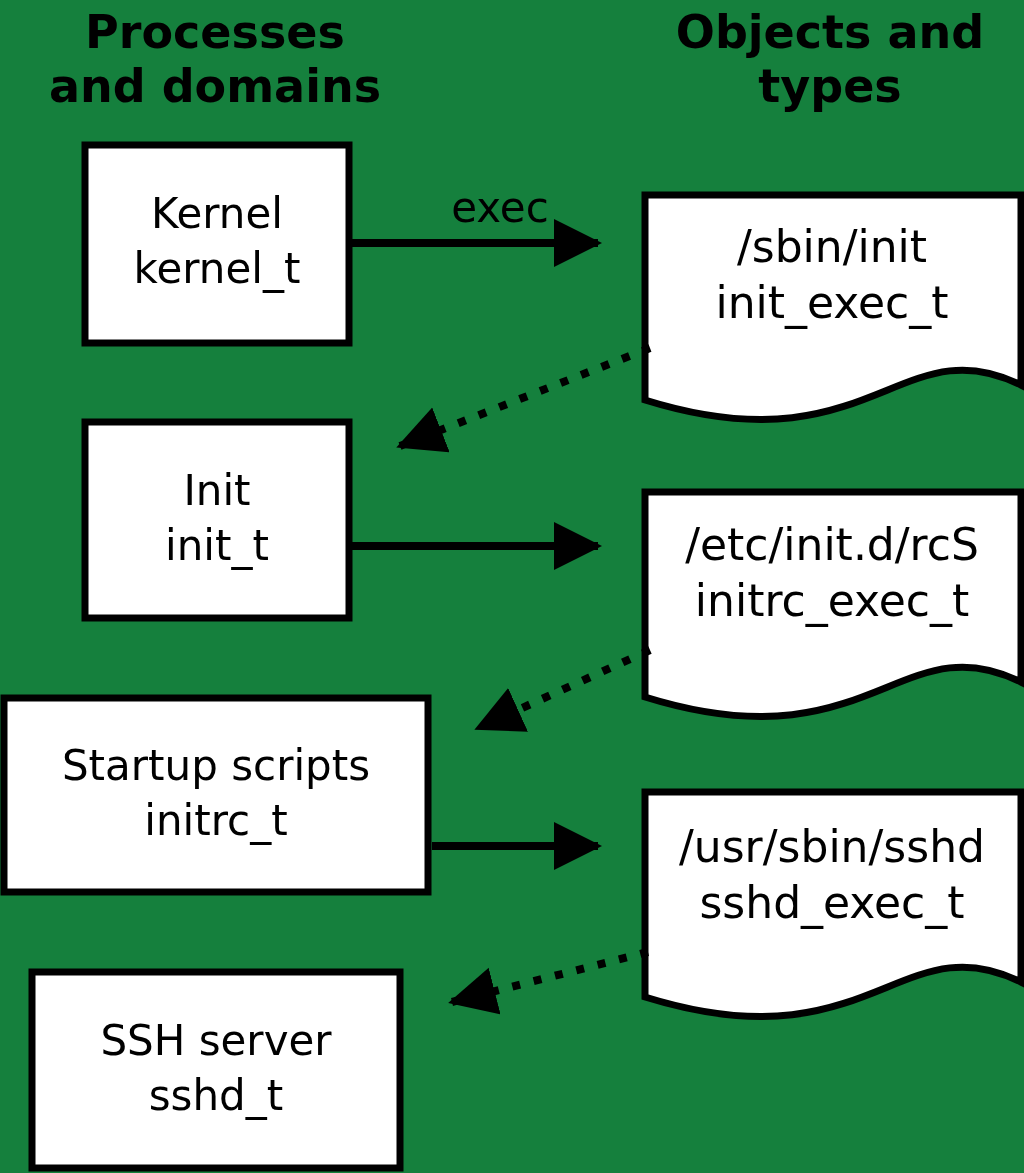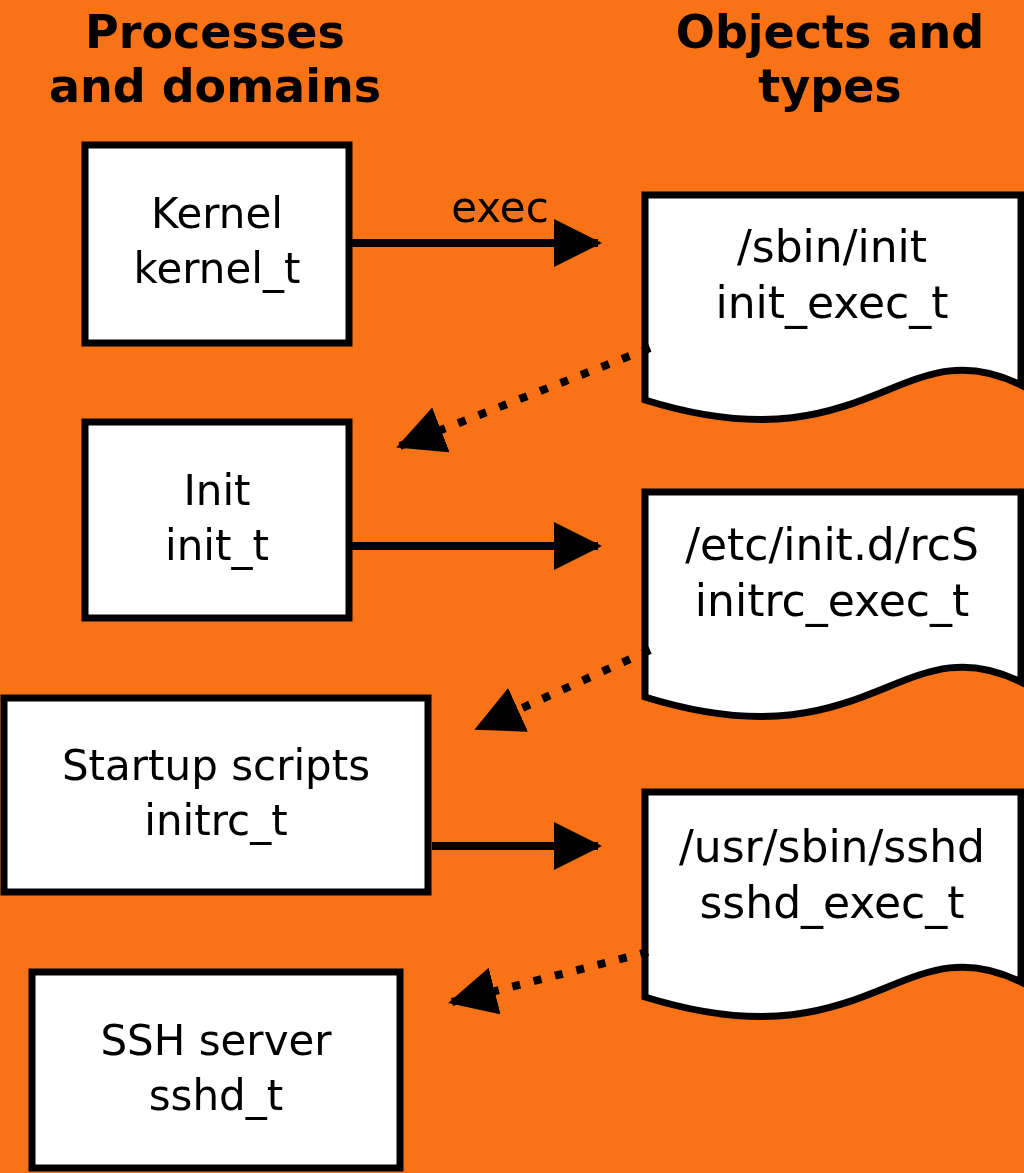--- a/index.html
+++ b/index.html
@@ -4,21 +4,21 @@
 <style>
   html, body {
     margin: 0;
     padding: 0;
     background: #ffffff;
   }
   .diagram-wrap {
     position: relative;
     width: 1024px;
     height: 1173px;
-    background: #f97316;
+    background: #15803d;
     font-family: "DejaVu Sans", sans-serif;
   }
   svg {
     display: block;
   }
   text {
     font-family: "DejaVu Sans", sans-serif;
     fill: #000000;
   }
   .hdr {

